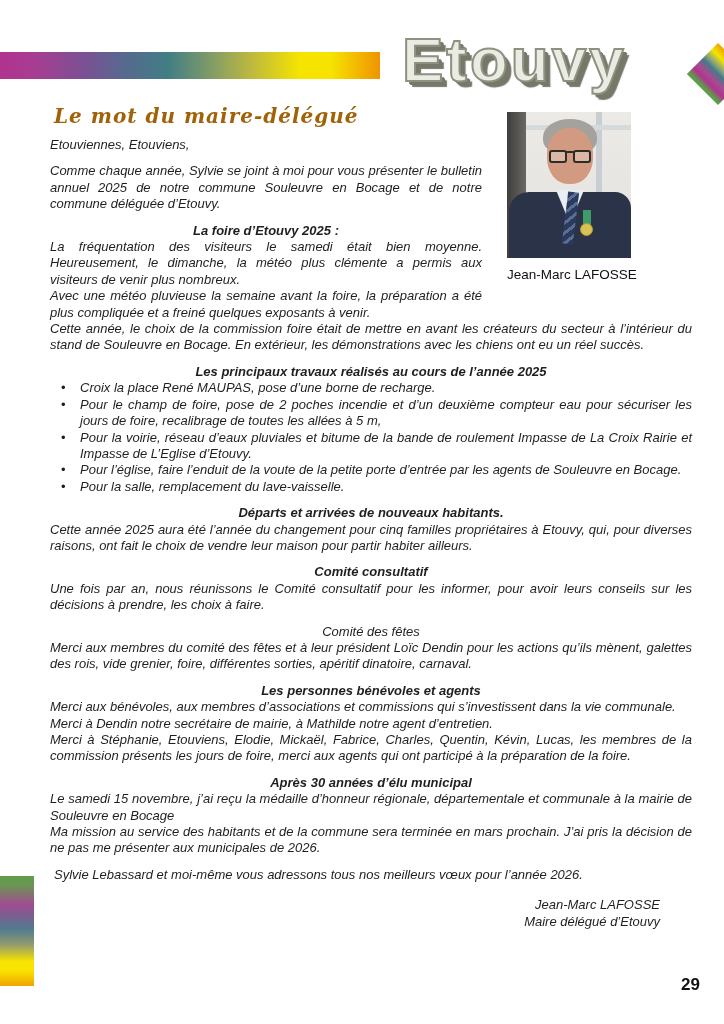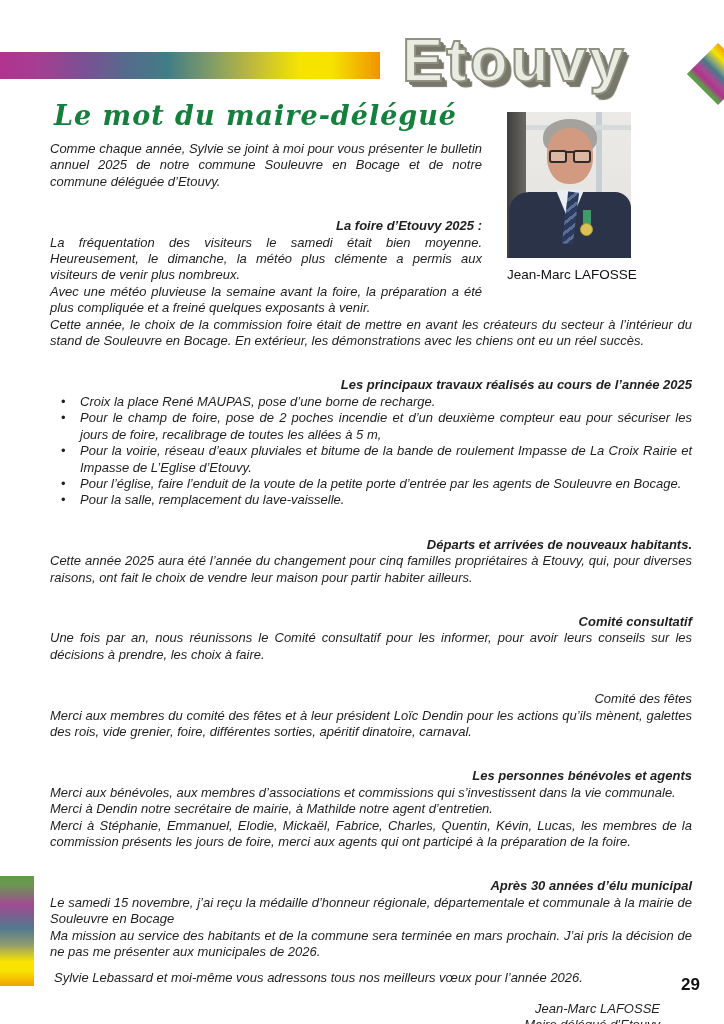--- a/index.html
+++ b/index.html
@@ -41,24 +41,24 @@
   }
 
   
   .content {
     position:absolute; left:50px; top:101px; width:642px;
     font-size:13px; line-height:16.4px; font-style:italic;
     text-align:justify; color:#1f1f1f;
   }
   .script-title {
     font-family:"DejaVu Serif", serif; font-style:italic; font-weight:bold;
-    font-size:27px; line-height:30px; letter-spacing:1px;
-    color:#15803d; text-align:left; margin:0 0 6px 4px;
+    font-size:20px; line-height:30px; letter-spacing:1px;
+    color:#a16207; text-align:left; margin:0 0 6px 4px;
   }
-  .sec-heading { font-weight:bold; margin-top:28px; text-align:right;font-style:italic; }
+  .sec-heading { font-weight:bold; margin-top:10px; text-align:center;font-style:italic; }
   .sec-heading.light { font-weight:normal; }
   .para { margin:0; }
   .gap-top { margin-top:10px; }
   ul.works { list-style:none; margin:0; padding:0; }
   ul.works li { position:relative; padding-left:30px; }
   ul.works li::before {
     content:"\2022"; position:absolute; left:11px; top:0; font-style:normal;
   }
   .wishes { padding-left:4px; }
   .signature { margin-top:14px; padding-right:32px; text-align:right; }
@@ -132,20 +132,21 @@
         <div class="ph-shirt"></div>
         <div class="ph-tie"></div>
         <div class="ph-ribbon"></div>
         <div class="ph-medal"></div>
       </div>
       <div class="photo-caption">Jean-Marc LAFOSSE</div>
     </div>
 
     <h1 class="script-title">Le mot du maire-délégué</h1>
 
+    <p class="para">Etouviennes, Etouviens,</p>
 
     <p class="para gap-top">Comme chaque année, Sylvie se joint à moi pour vous présenter le bulletin annuel 2025 de notre commune Souleuvre en Bocage et de notre commune déléguée d’Etouvy.</p>
 
     <p class="sec-heading">La foire d’Etouvy 2025 :</p>
     <p class="para">La fréquentation des visiteurs le samedi était bien moyenne. Heureusement, le dimanche, la météo plus clémente a permis aux visiteurs de venir plus nombreux.</p>
     <p class="para">Avec une météo pluvieuse la semaine avant la foire, la préparation a été plus compliquée et a freiné quelques exposants à venir.</p>
     <p class="para">Cette année, le choix de la commission foire était de mettre en avant les créateurs du secteur à l’intérieur du stand de Souleuvre en Bocage. En extérieur, les démonstrations avec les chiens ont eu un réel succès.</p>
 
     <p class="sec-heading">Les principaux travaux réalisés au cours de l’année 2025</p>
     <ul class="works">
@@ -161,21 +162,21 @@
 
     <p class="sec-heading">Comité consultatif</p>
     <p class="para">Une fois par an, nous réunissons le Comité consultatif pour les informer, pour avoir leurs conseils sur les décisions à prendre, les choix à faire.</p>
 
     <p class="sec-heading light">Comité des fêtes</p>
     <p class="para">Merci aux membres du comité des fêtes et à leur président Loïc Dendin pour les actions qu’ils mènent, galettes des rois, vide grenier, foire, différentes sorties, apéritif dinatoire, carnaval.</p>
 
     <p class="sec-heading">Les personnes bénévoles et agents</p>
     <p class="para">Merci aux bénévoles, aux membres d’associations et commissions qui s’investissent dans la vie communale.</p>
     <p class="para">Merci à Dendin notre secrétaire de mairie, à Mathilde notre agent d’entretien.</p>
-    <p class="para">Merci à Stéphanie, Emmanuel, Elodie, Mickaël, Fabrice, Charles, Quentin, Kévin, Lucas, les membres de la commission présents les jours de foire, merci aux agents qui ont participé à la préparation de la foire.</p>
+    <p class="para">Merci à Stéphanie, Etouviens, Elodie, Mickaël, Fabrice, Charles, Quentin, Kévin, Lucas, les membres de la commission présents les jours de foire, merci aux agents qui ont participé à la préparation de la foire.</p>
 
     <p class="sec-heading">Après 30 années d’élu municipal</p>
     <p class="para">Le samedi 15 novembre, j’ai reçu la médaille d’honneur régionale, départementale et communale à la mairie de Souleuvre en Bocage</p>
     <p class="para">Ma mission au service des habitants et de la commune sera terminée en mars prochain. J’ai pris la décision de ne pas me présenter aux municipales de 2026.</p>
 
     <p class="para gap-top wishes">Sylvie Lebassard et moi-même vous adressons tous nos meilleurs vœux pour l’année 2026.</p>
 
     <div class="signature">
       <div>Jean-Marc LAFOSSE</div>
       <div>Maire délégué d’Etouvy</div>

